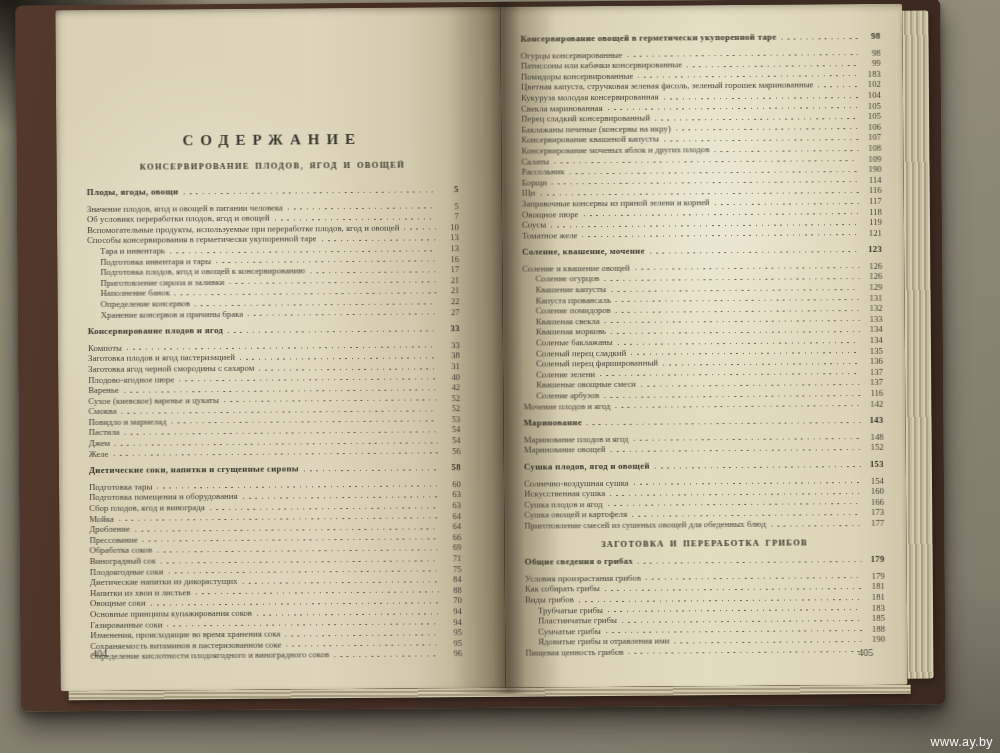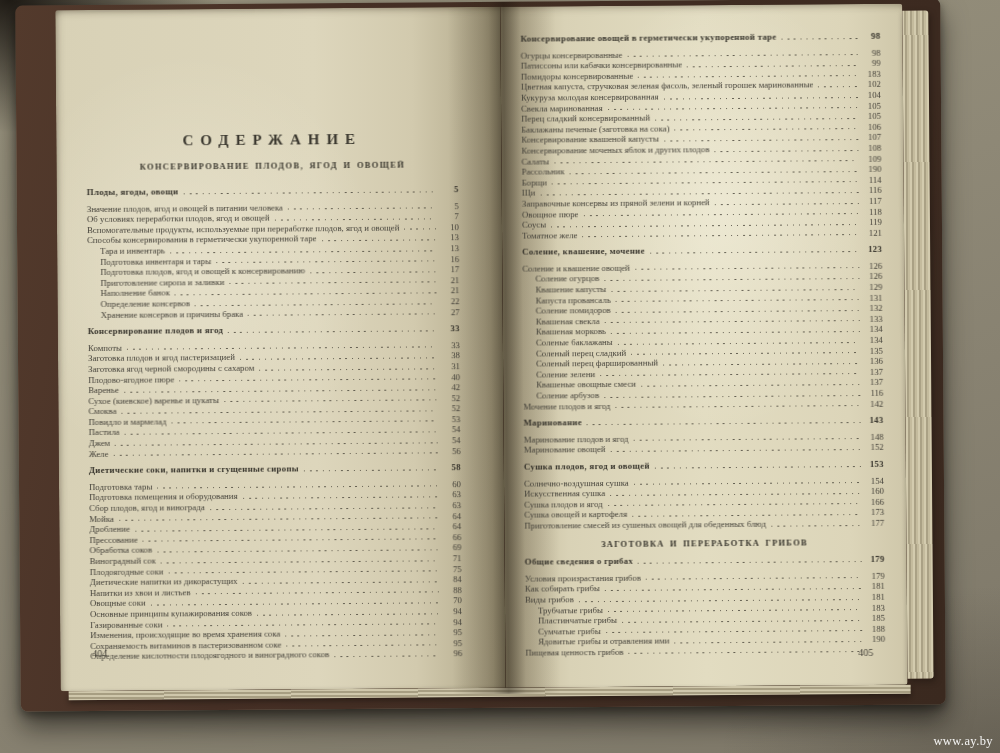--- a/index.html
+++ b/index.html
@@ -50,21 +50,21 @@
   .row .leader{flex:1 0 10px;align-self:flex-end;height:10.6px;margin:0 3px 0 5px;
     background-image:repeating-linear-gradient(to right,rgba(70,66,55,.8) 0 1.4px,transparent 1.4px 6.2px);
     background-size:100% 1.4px;background-repeat:no-repeat;background-position:0 calc(100% - 2.6px);}
   .row .pg{flex:0 0 auto;min-width:20px;text-align:right;}
   .row.center{display:block;text-align:center;font-weight:bold;font-size:8.4px;
     letter-spacing:1.3px;word-spacing:2px;color:#36332b;margin:9px 0 3px;}
   .pagenum{position:absolute;font-size:10px;color:#45423a;filter:blur(.18px);}
   .pagenum-left{left:72px;top:643px;}
   .pagenum-right{left:838px;top:648px;}
   .watermark{position:absolute;right:7px;bottom:4px;color:rgba(255,255,255,.93);
-    font-family:Liberation Serif, serif;font-size:12.5px;letter-spacing:.4px;}
+    font-family:Liberation Sans, sans-serif;font-size:12.5px;letter-spacing:.4px;}
 </style>
 </head>
 <body>
 
 <div class="backdrop"></div>
 
 <div class="book">
   <div class="cover"></div>
 
   <div class="page page-left"></div>
@@ -326,21 +326,21 @@
           <span class="t">Свекла маринованная</span>
           <span class="leader"></span>
           <span class="pg">105</span>
         </div>
         <div class="row">
           <span class="t">Перец сладкий консервированный</span>
           <span class="leader"></span>
           <span class="pg">105</span>
         </div>
         <div class="row">
-          <span class="t">Баклажаны печеные (заготовка на сока)</span>
+          <span class="t">Баклажаны печеные (консервы на икру)</span>
           <span class="leader"></span>
           <span class="pg">106</span>
         </div>
         <div class="row">
           <span class="t">Консервирование квашеной капусты</span>
           <span class="leader"></span>
           <span class="pg">107</span>
         </div>
         <div class="row">
           <span class="t">Консервирование моченых яблок и других плодов</span>

